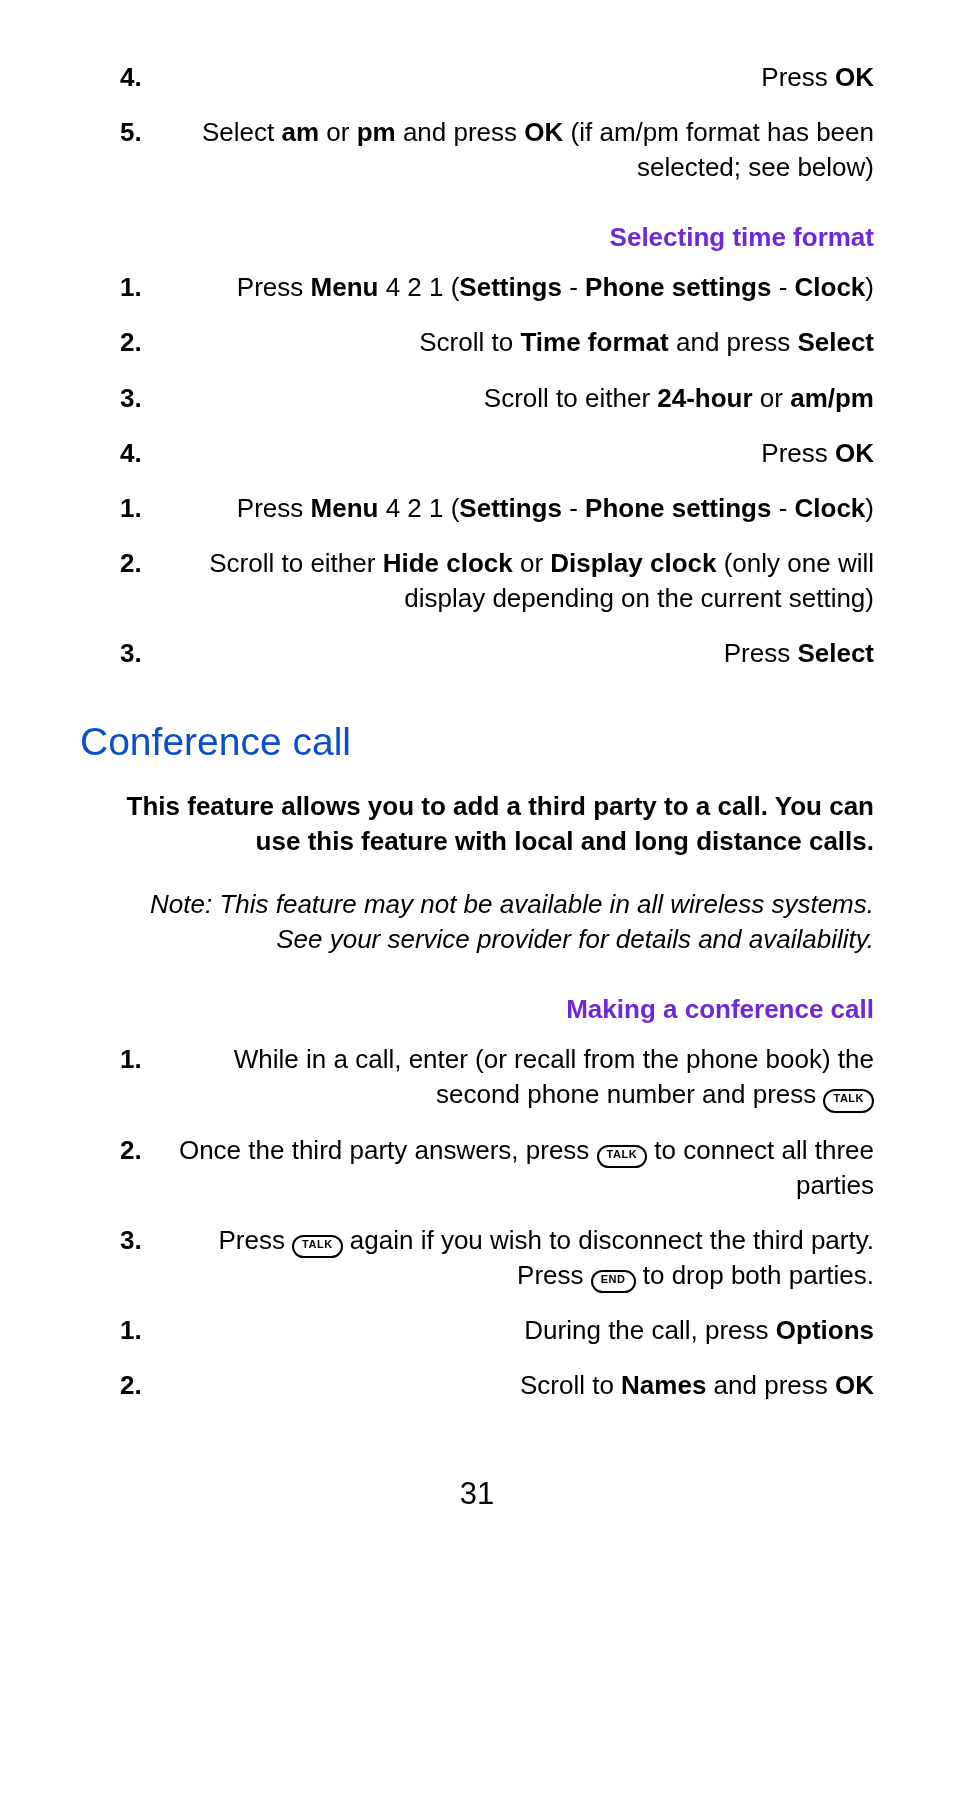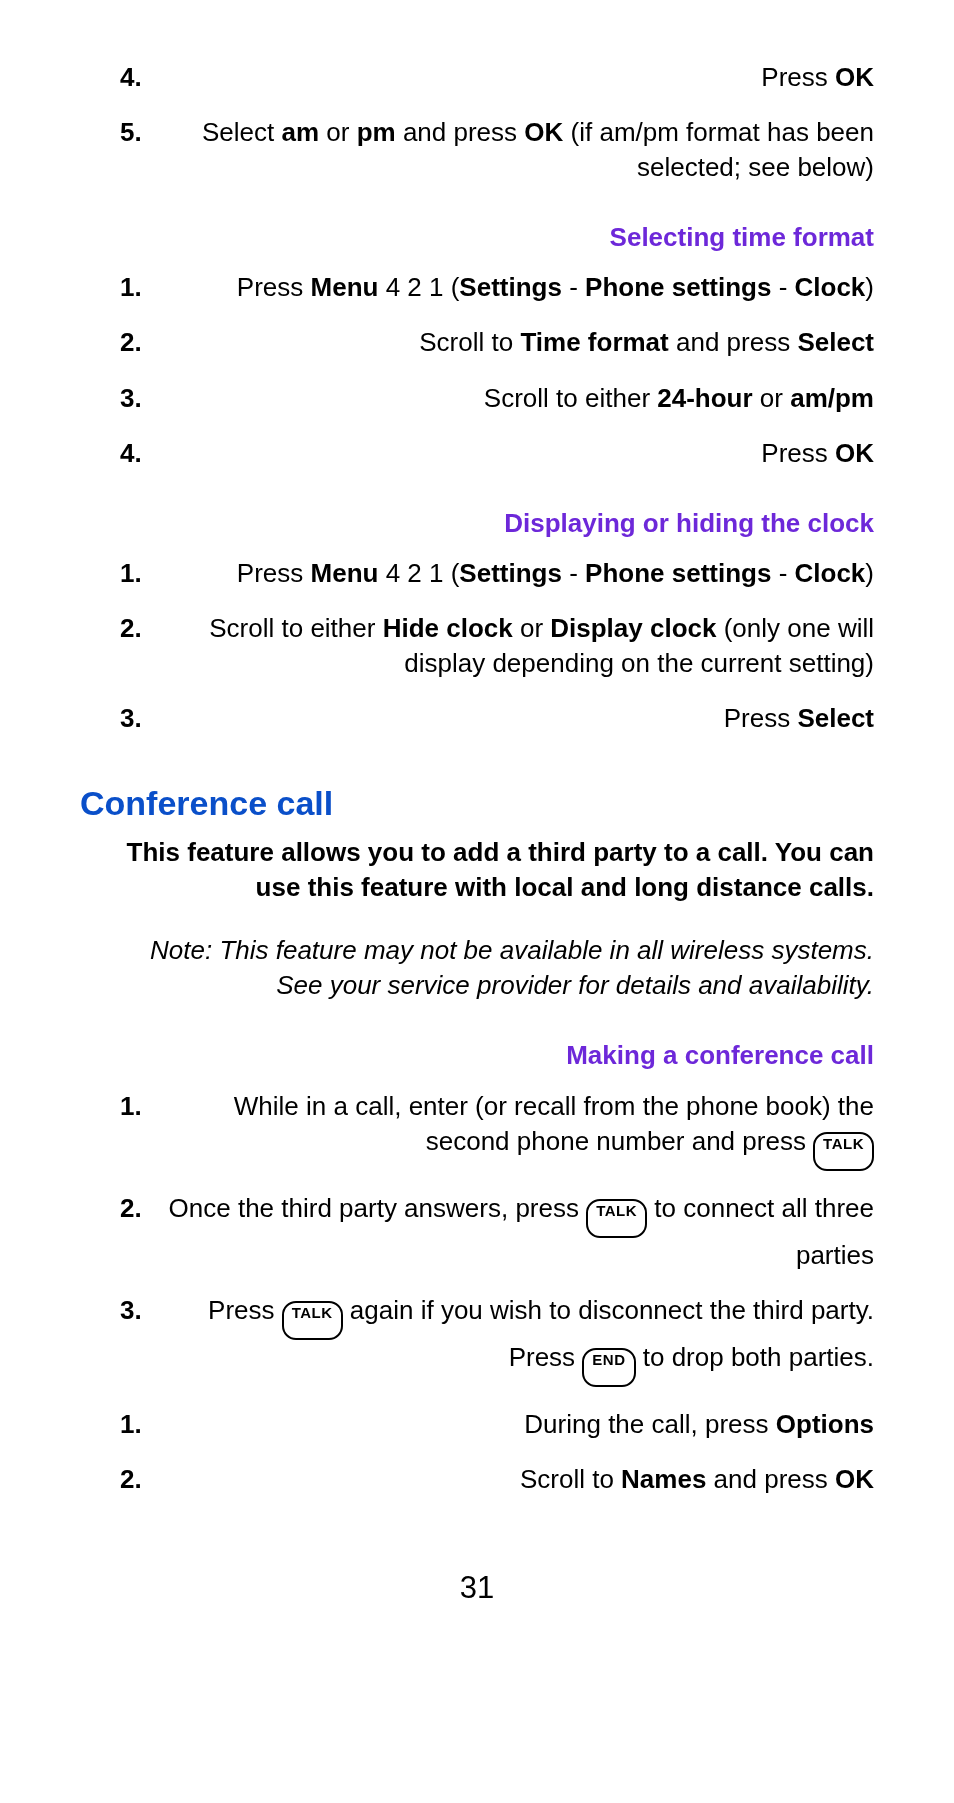--- a/index.html
+++ b/index.html
@@ -35,45 +35,45 @@
     left: 0;
     font-weight: bold;
   }
   .subhead {
     font-weight: bold;
     color: #6d28d9;
     margin-top: 35px;
     margin-bottom: 15px;
   }
   .secthead {
-    font-weight: bold;
+    font-weight: normal;
     color: #0a4fc9;
-    font-size: 34px;
+    font-size: 39px;
     margin-top: 45px;
-    margin-bottom: 8px;
+    margin-bottom: 20px;
     margin-left: 0;
   }
   .para {
     margin-bottom: 28px;
     font-weight: bold;
   }
   .note {
     font-style: italic;
     margin-bottom: 17px;
   }
   .b {
     font-weight: bold;
     font-family: Arial, Helvetica, sans-serif;
   }
   .key {
     display: inline-block;
     border: 2px solid #000;
     border-radius: 14px;
-    padding: 1px 8px 16px 8px;
-    font-size: 15px;
+    padding: 1px 8px 5px 8px;
+    font-size: 11px;
     font-weight: bold;
     font-family: "Arial Narrow", Arial, sans-serif;
     letter-spacing: 0.5px;
     vertical-align: 1px;
     line-height: 1.2;
   }
   .pagenum {
     text-align: center;
     margin-top: 70px;
     font-size: 31px;
@@ -90,21 +90,20 @@
   </ol>
 
   <div class="subhead">Selecting time format</div>
   <ol>
     <li><span>Press </span><span class="b">Menu</span><span> 4 2 1 (</span><span class="b">Settings</span><span> - </span><span class="b">Phone settings</span><span> - </span><span class="b">Clock</span><span>)</span></li>
     <li><span>Scroll to </span><span class="b">Time format</span><span> and press </span><span class="b">Select</span></li>
     <li><span>Scroll to either </span><span class="b">24-hour</span><span> or </span><span class="b">am/pm</span></li>
     <li><span>Press </span><span class="b">OK</span></li>
   </ol>
 
-  <div class="subhead">Displaying or hiding the clock</div>
   <ol>
     <li><span>Press </span><span class="b">Menu</span><span> 4 2 1 (</span><span class="b">Settings</span><span> - </span><span class="b">Phone settings</span><span> - </span><span class="b">Clock</span><span>)</span></li>
     <li><span>Scroll to either </span><span class="b">Hide clock</span><span> or </span><span class="b">Display clock</span><span> (only one will display depending on the current setting)</span></li>
     <li><span>Press </span><span class="b">Select</span></li>
   </ol>
 
 </div>
 
 <div class="secthead">Conference call</div>
 

